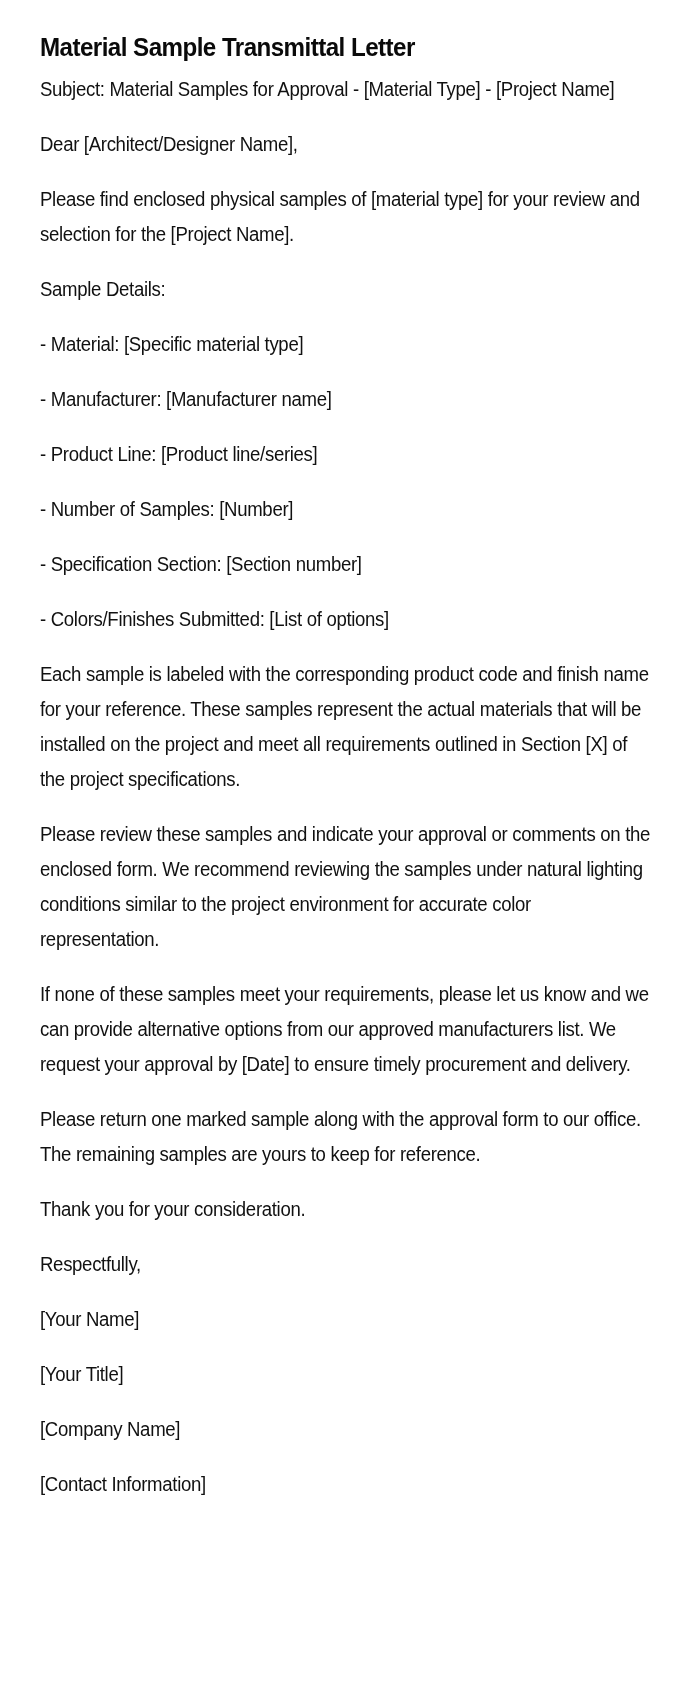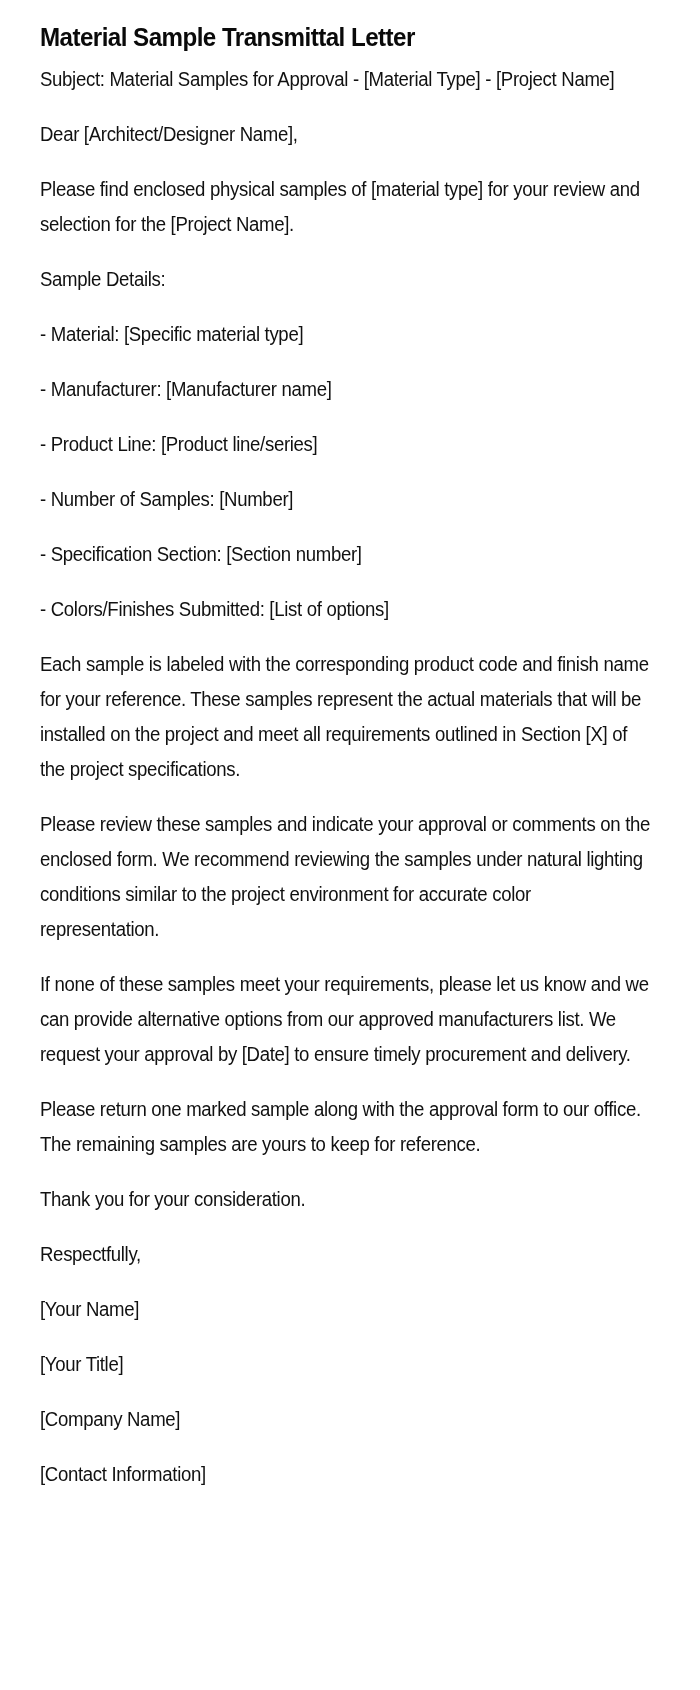--- a/index.html
+++ b/index.html
@@ -9,21 +9,21 @@
     }
     body {
       width: 700px;
       height: 1690px;
       overflow: hidden;
       color: #111111;
       font-family: "Liberation Sans", "DejaVu Sans", sans-serif;
     }
     .page {
       position: relative;
-      padding: 18px 40px 0 40px;
+      padding: 28px 40px 0 40px;
       width: 620px;
     }
     .doc-title {
       margin: 0 0 6px 0;
       font-size: 26px;
       font-weight: bold;
       letter-spacing: -0.6px;
       line-height: 38px;
       color: #0a0a0a;
       transform: scaleX(0.93);

